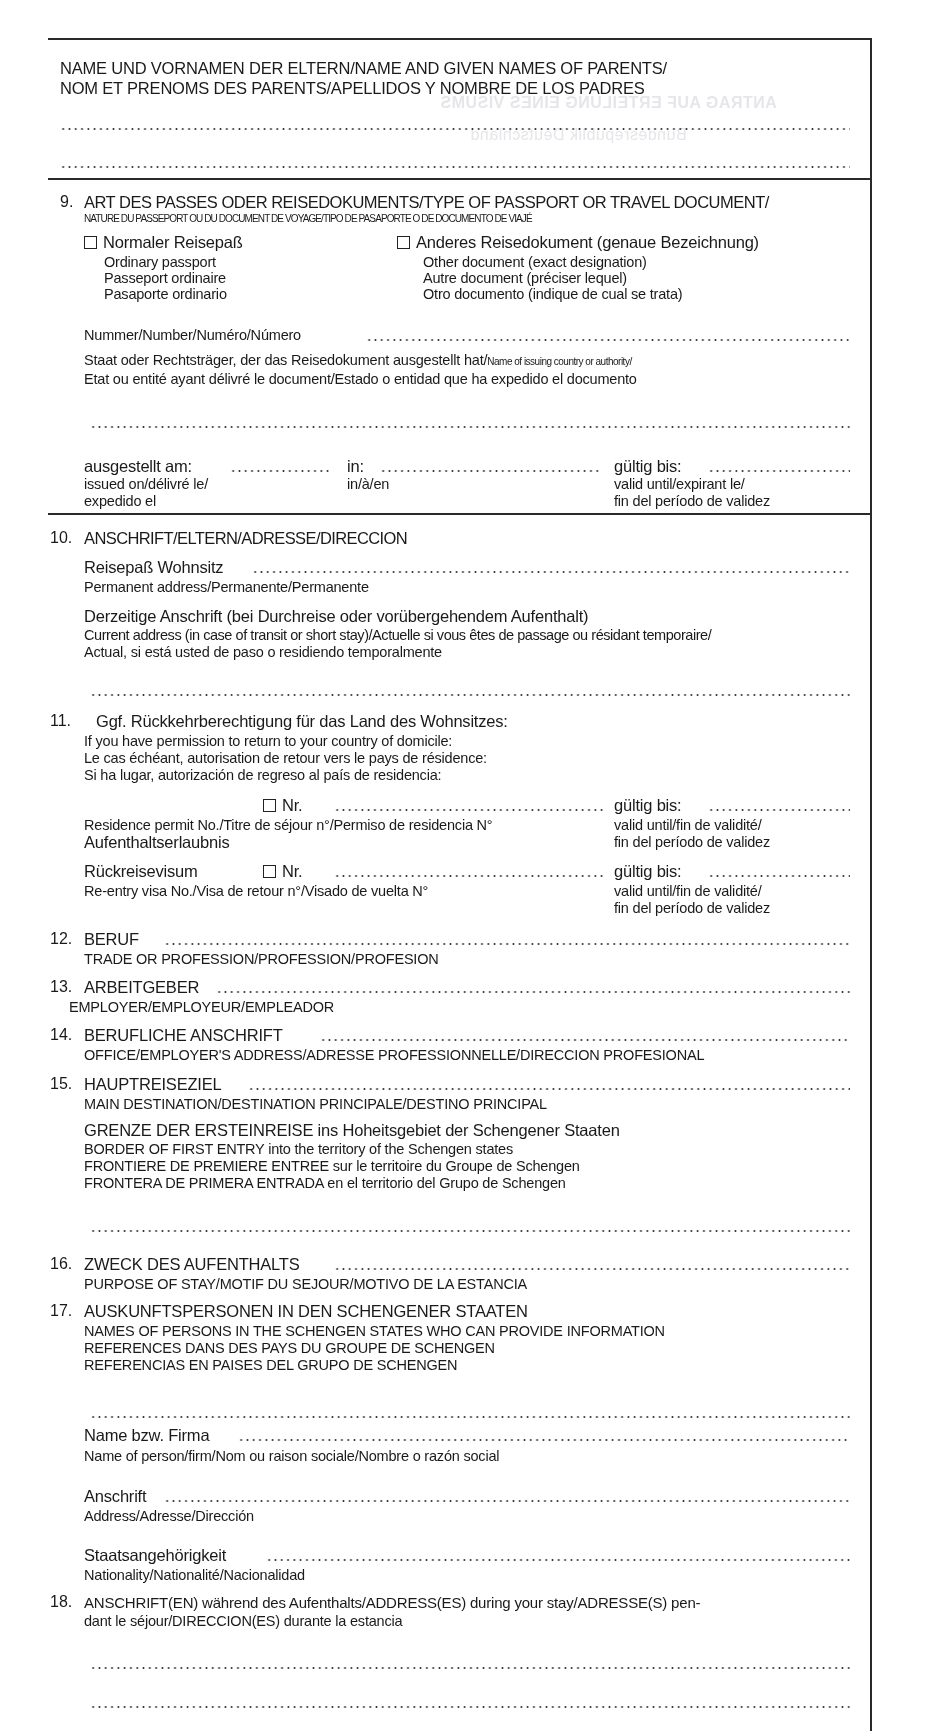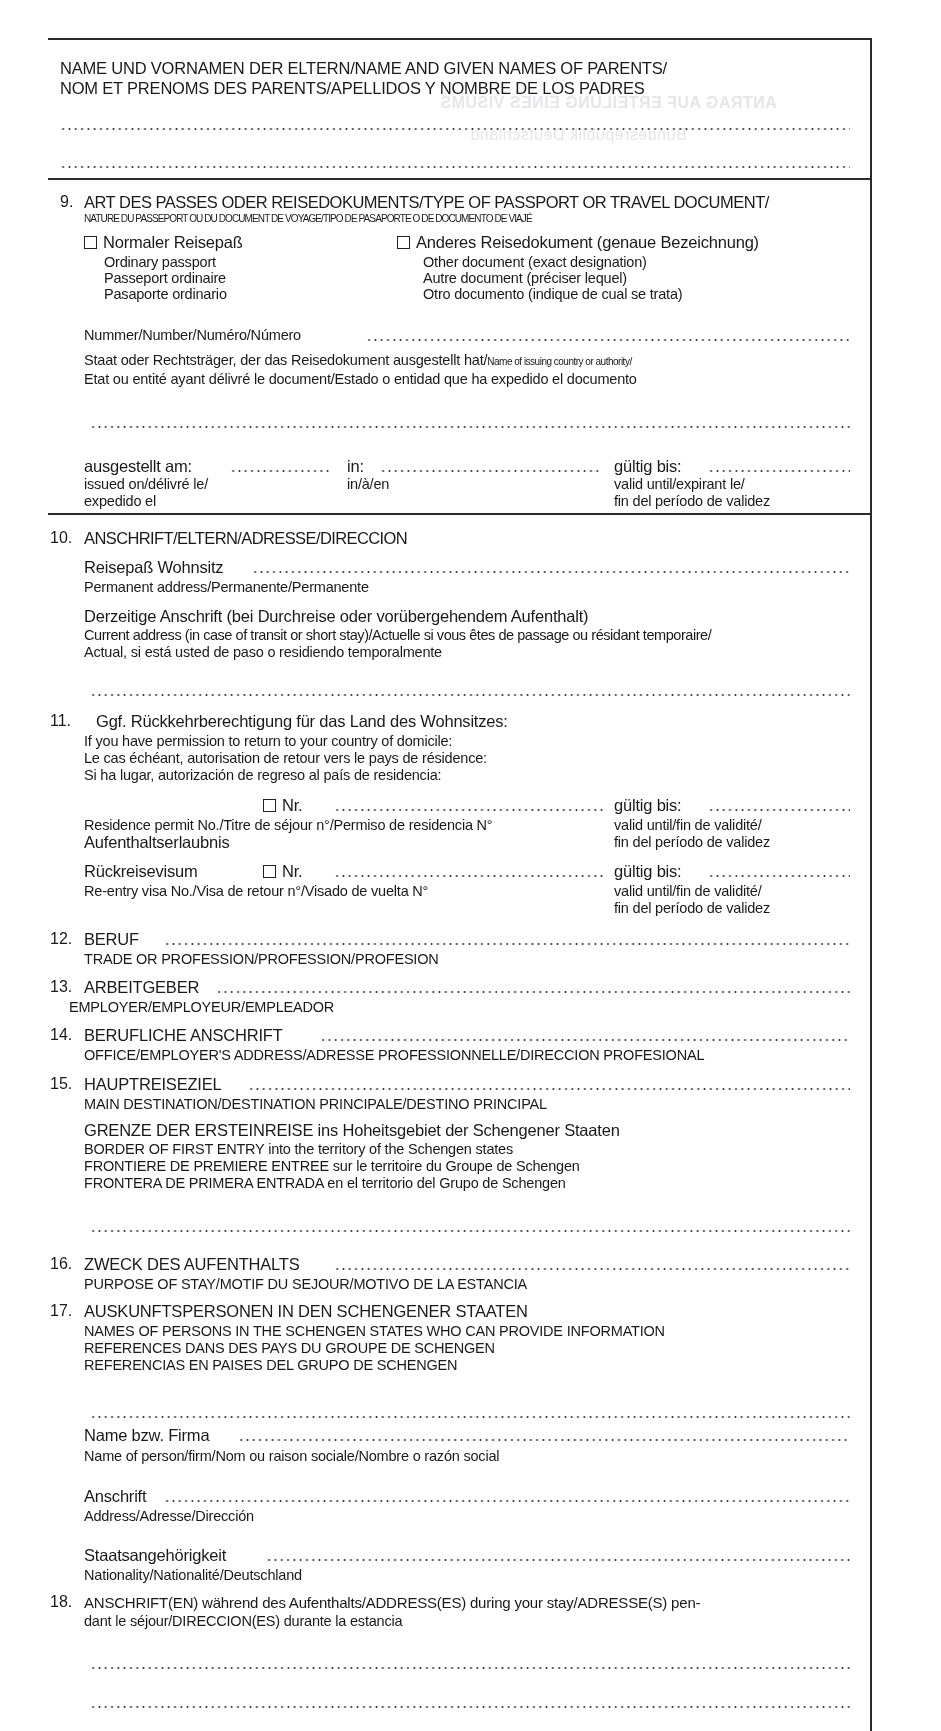--- a/index.html
+++ b/index.html
@@ -162,19 +162,19 @@
 <div class="t lg" style="left:84px; top:1427px;">Name bzw. Firma</div>
 <div class="dots" style="left:238px; top:1439px; width:612px;"></div>
 <div class="t md" style="left:84px; top:1449px;">Name of person/firm/Nom ou raison sociale/Nombre o razón social</div>
 
 <div class="t lg" style="left:84px; top:1488px;">Anschrift</div>
 <div class="dots" style="left:164px; top:1500px; width:686px;"></div>
 <div class="t md" style="left:84px; top:1509px;">Address/Adresse/Dirección</div>
 
 <div class="t lg" style="left:84px; top:1547px;">Staatsangehörigkeit</div>
 <div class="dots" style="left:266px; top:1559px; width:584px;"></div>
-<div class="t md" style="left:84px; top:1568px;">Nationality/Nationalité/Deutschland</div>
+<div class="t md" style="left:84px; top:1568px;">Nationality/Nationalité/Nacionalidad</div>
 
 <div class="num" style="left:50px; top:1594px;">18.</div>
 <div class="t md" style="left:84px; top:1595px; font-size:15px;">ANSCHRIFT(EN) während des Aufenthalts/ADDRESS(ES) during your stay/ADRESSE(S) pen-</div>
 <div class="t md" style="left:84px; top:1614px;">dant le séjour/DIRECCION(ES) durante la estancia</div>
 <div class="dots" style="left:90px; top:1667px; width:760px;"></div>
 <div class="dots" style="left:90px; top:1706px; width:760px;"></div>
 
 </body></html>

